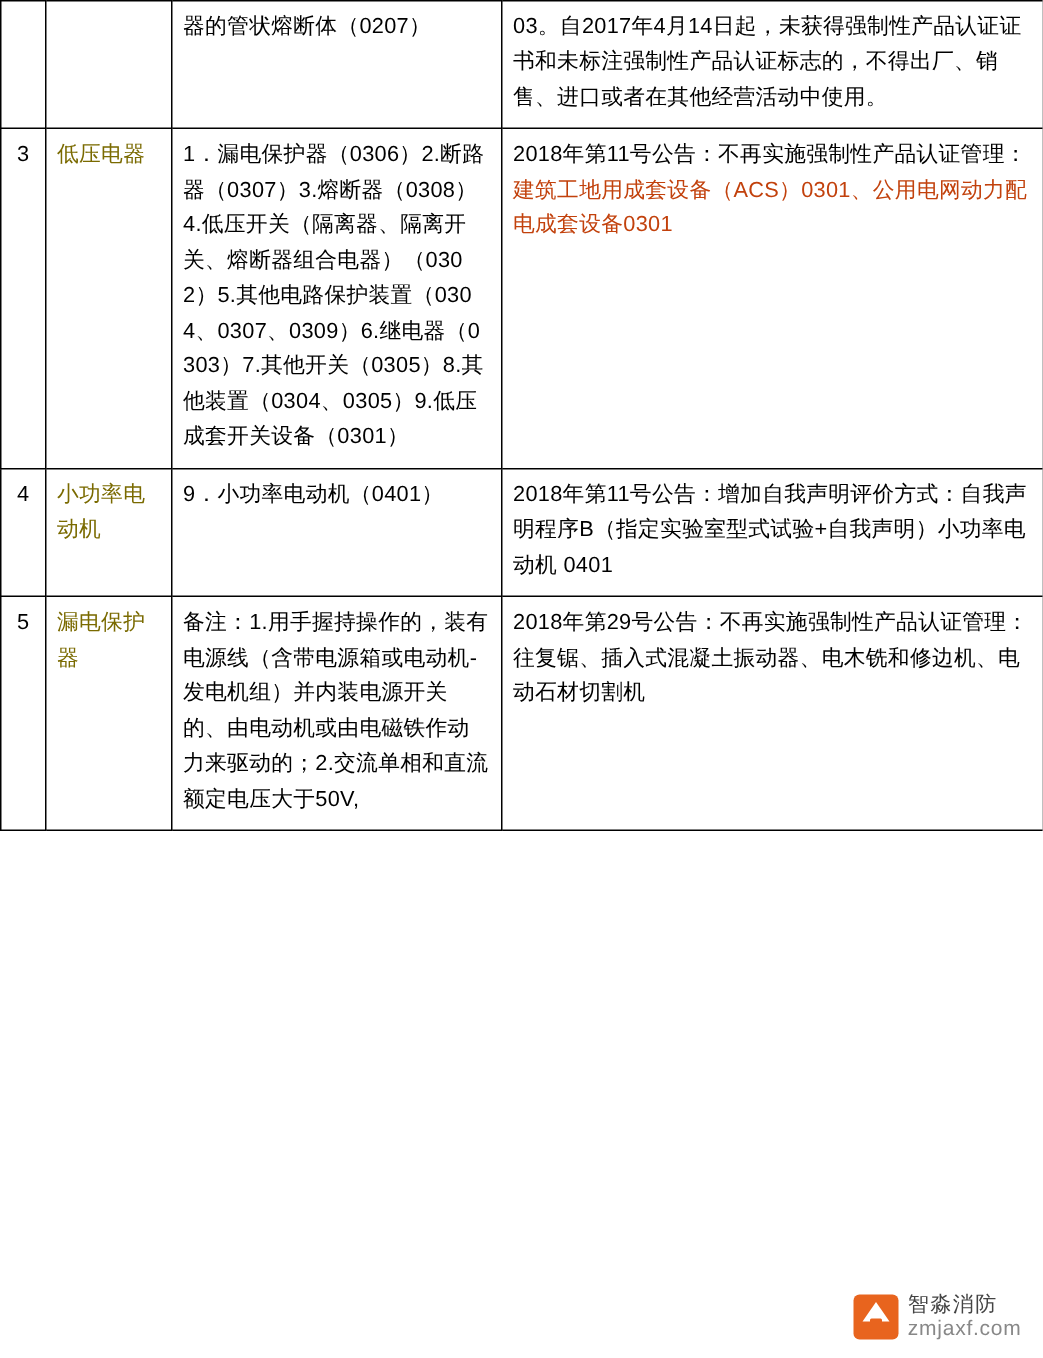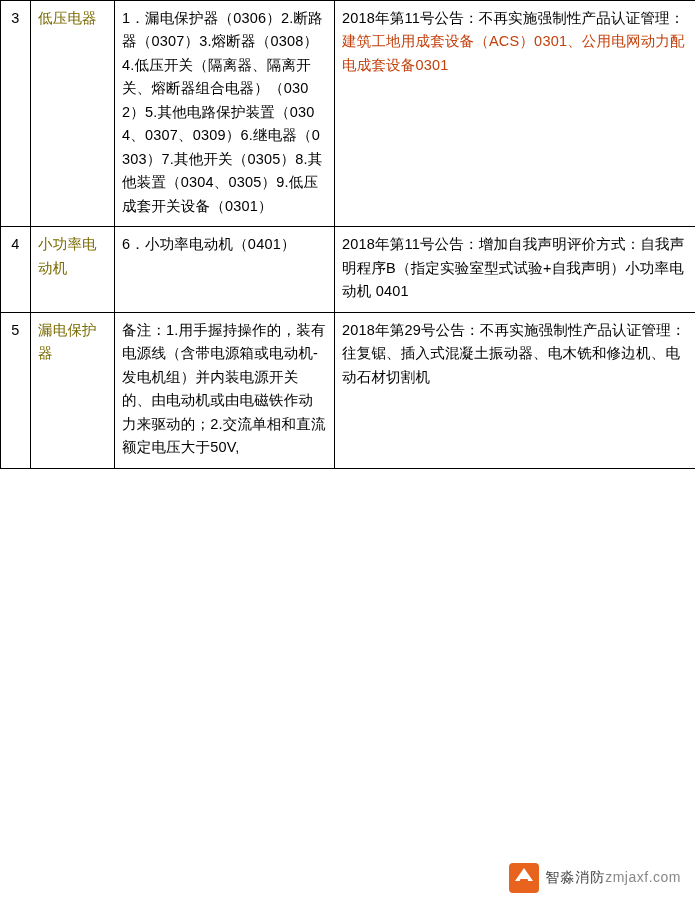--- a/index.html
+++ b/index.html
@@ -87,21 +87,21 @@
     position: absolute;
     left: 11px;
     top: 16px;
     width: 8px;
     height: 8px;
     background: #e8641e;
     border-radius: 1px;
   }
   .wm-text {
     display: flex;
-    flex-direction: row;
+    flex-direction: column;
     line-height: 1.1;
   }
   .wm-title {
     font-size: 14px;
     color: #444444;
     letter-spacing: 1px;
   }
   .wm-sub {
     font-size: 14px;
     color: #888888;
@@ -113,29 +113,35 @@
 
 <table class="doc-table">
   <colgroup>
     <col class="c-num">
     <col class="c-name">
     <col class="c-items">
     <col class="c-note">
   </colgroup>
   <tbody>
     <tr>
+      <td class="num"></td>
+      <td class="name plain"></td>
+      <td class="items top-cell-pad">器的管状熔断体（0207）</td>
+      <td class="note top-cell-pad">03。自2017年4月14日起，未获得强制性产品认证证书和未标注强制性产品认证标志的，不得出厂、销售、进口或者在其他经营活动中使用。</td>
+    </tr>
+    <tr>
       <td class="num">3</td>
       <td class="name">低压电器</td>
       <td class="items">1．漏电保护器（0306）2.断路器（0307）3.熔断器（0308）4.低压开关（隔离器、隔离开关、熔断器组合电器）（0302）5.其他电路保护装置（0304、0307、0309）6.继电器（0303）7.其他开关（0305）8.其他装置（0304、0305）9.低压成套开关设备（0301）</td>
       <td class="note"><span>2018年第11号公告：不再实施强制性产品认证管理：</span><span class="highlight-yellow">建筑工地用成套设备（ACS）0301、公用电网动力配电成套设备0301</span></td>
     </tr>
     <tr>
       <td class="num">4</td>
       <td class="name">小功率电动机</td>
-      <td class="items">6．小功率电动机（0401）</td>
+      <td class="items">9．小功率电动机（0401）</td>
       <td class="note">2018年第11号公告：增加自我声明评价方式：自我声明程序B（指定实验室型式试验+自我声明）小功率电动机 0401</td>
     </tr>
     <tr>
       <td class="num">5</td>
       <td class="name">漏电保护器</td>
       <td class="items">备注：1.用手握持操作的，装有电源线（含带电源箱或电动机-发电机组）并内装电源开关的、由电动机或由电磁铁作动力来驱动的；2.交流单相和直流额定电压大于50V,</td>
       <td class="note">2018年第29号公告：不再实施强制性产品认证管理：往复锯、插入式混凝土振动器、电木铣和修边机、电动石材切割机</td>
     </tr>
   </tbody>
 </table>

